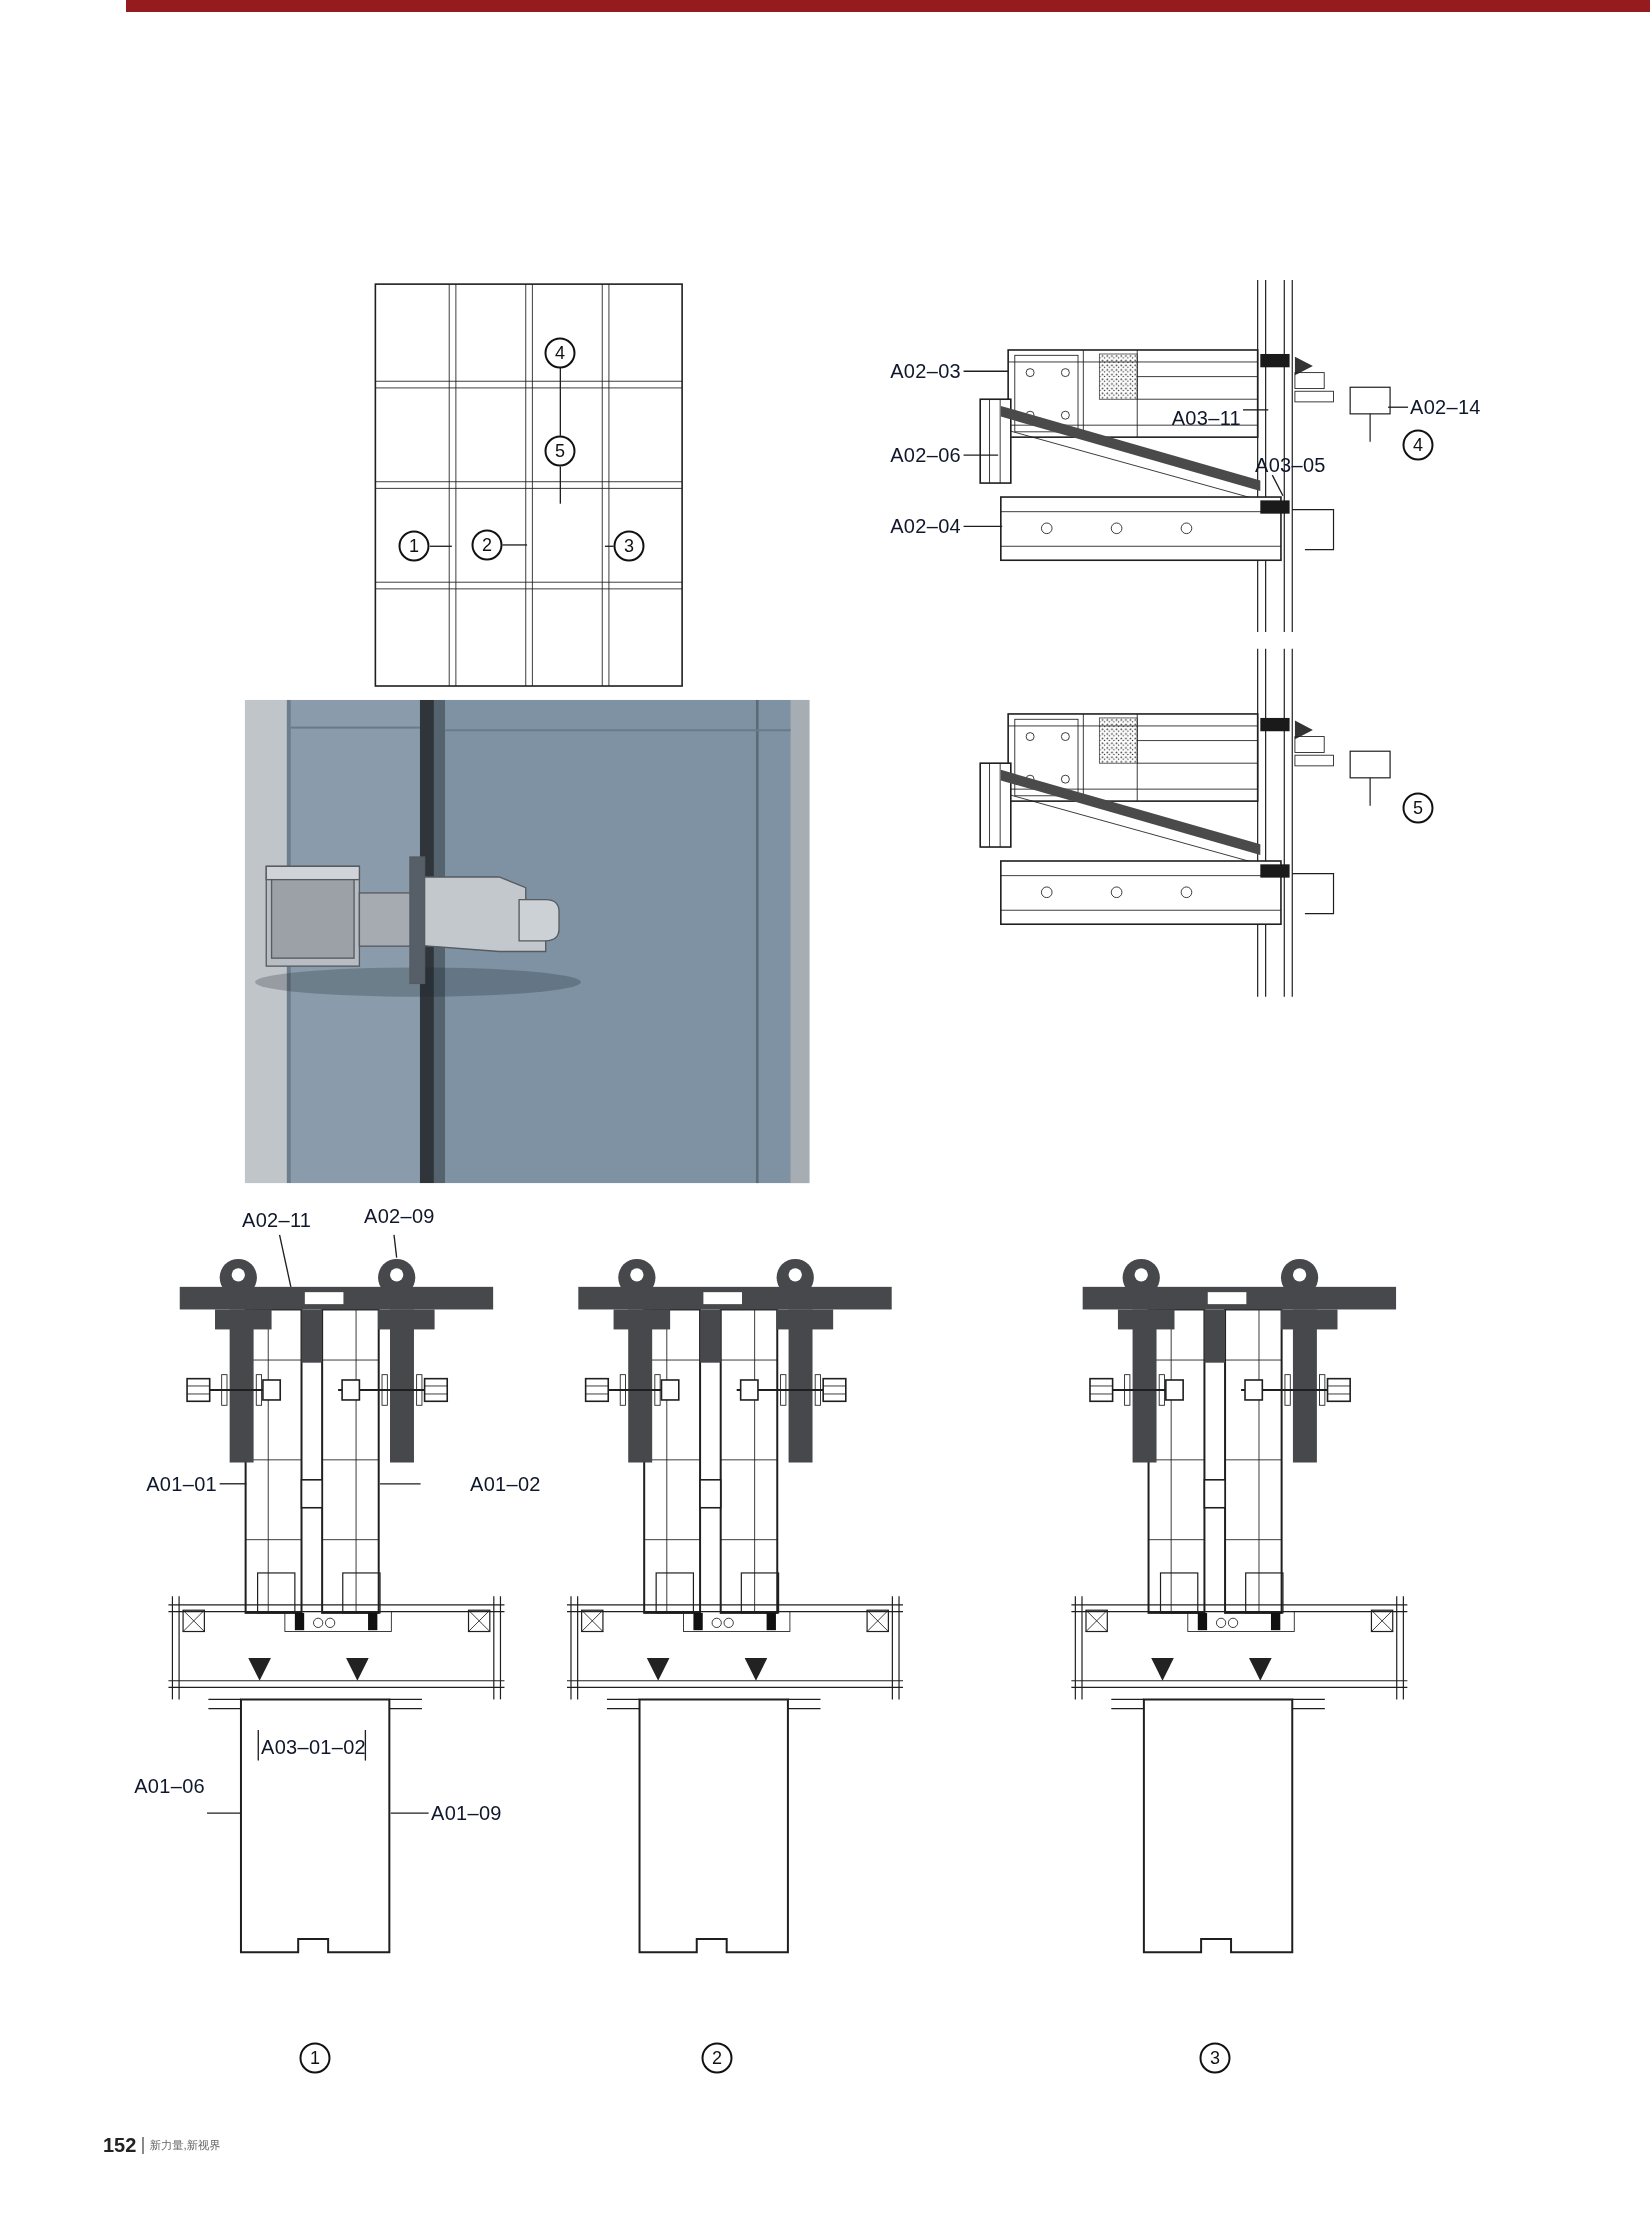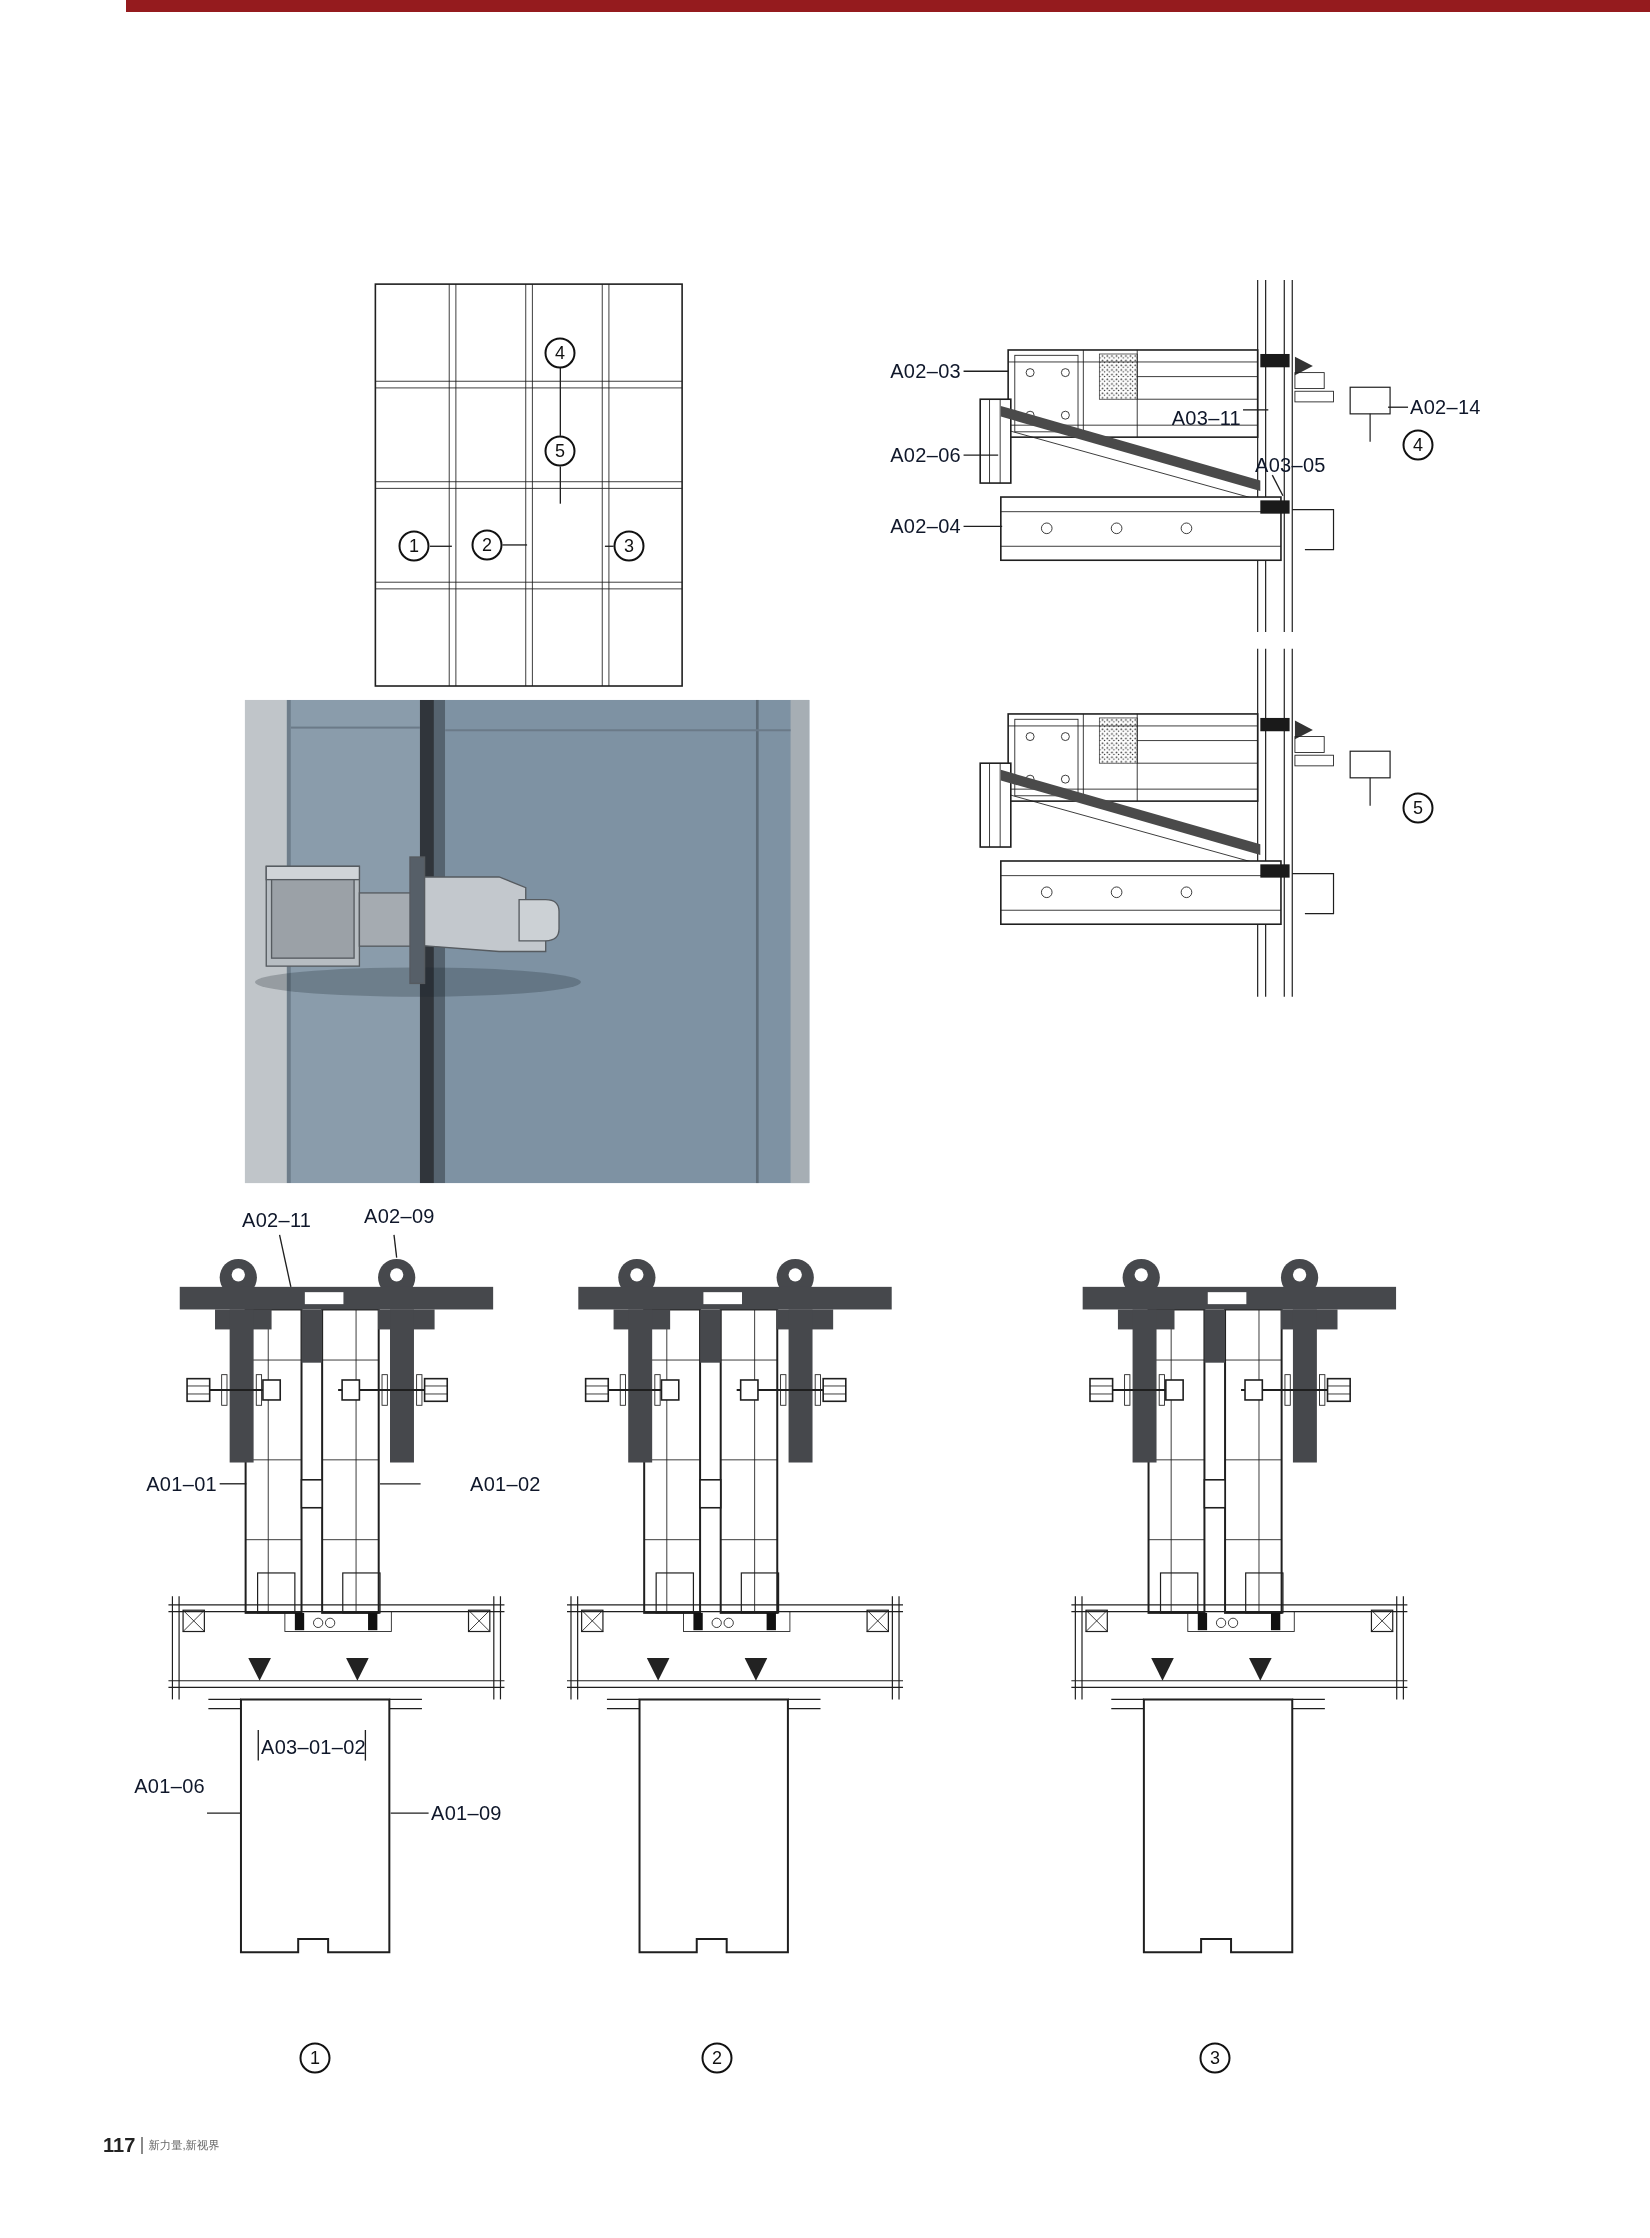--- a/index.html
+++ b/index.html
@@ -275,19 +275,19 @@
       <span>1</span>
     </div>
   <div class="callout" style="left:717px;top:2058px;">
       <span>2</span>
     </div>
   <div class="callout" style="left:1215px;top:2058px;">
       <span>3</span>
     </div>
 
   <div class="footer">
-    <span class="pagenum">117</span>
+    <span class="pagenum">152</span>
     <span class="fdiv"></span>
     <span class="fcap">新力量,新视界</span>
   </div>
 
 </div>
 
 
 </body></html>

